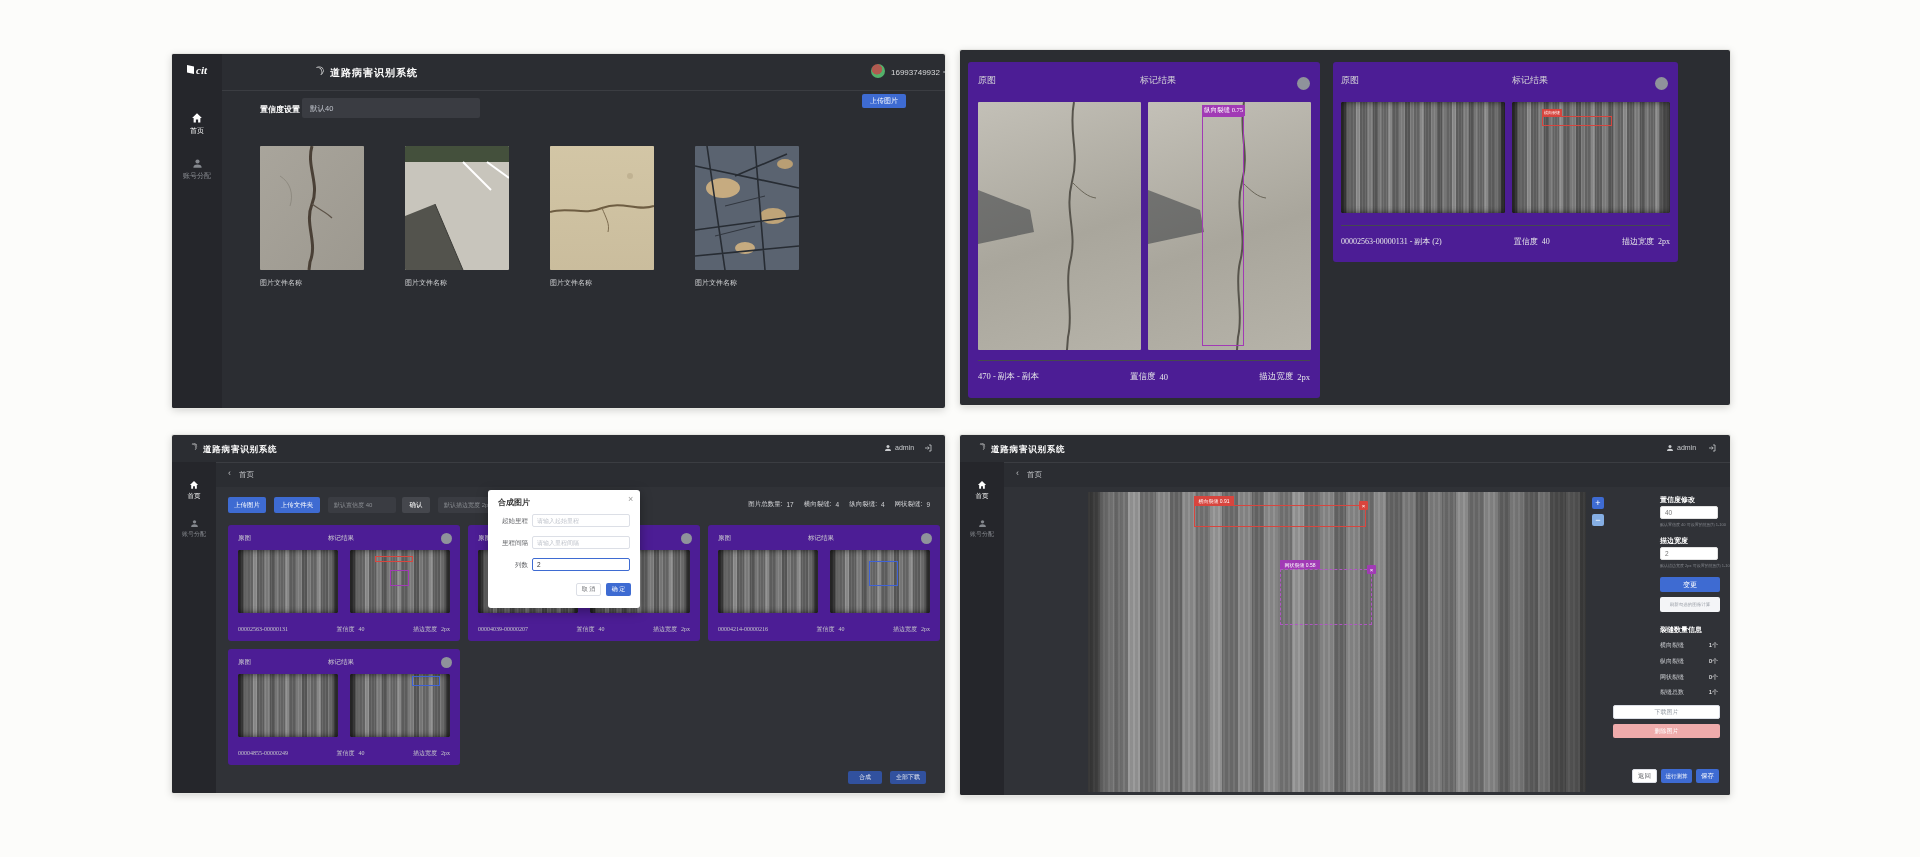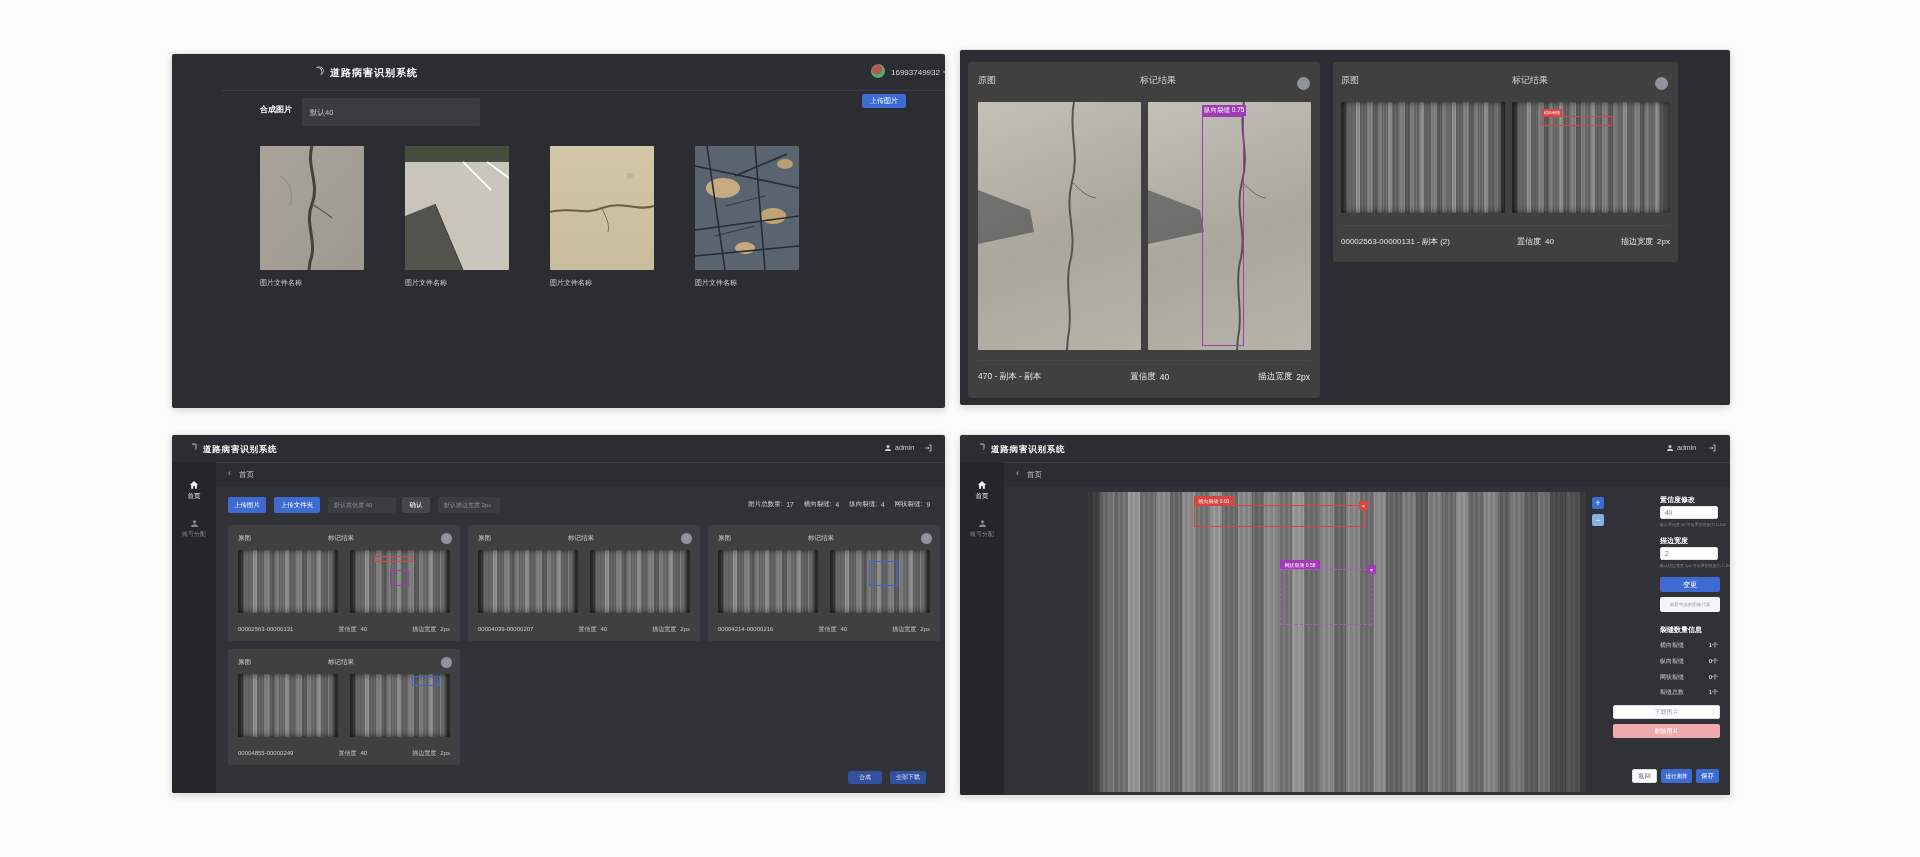--- a/index.html
+++ b/index.html
@@ -18,21 +18,21 @@
   .btn{position:absolute;display:flex;align-items:center;justify-content:center;border-radius:2px;
     cursor:pointer;white-space:nowrap;box-sizing:border-box;}
   .b-blue{background:#3e6bd2;color:#fff;}
   .b-navy{background:#31519e;color:#dfe4ef;}
   .b-gray{background:#45474d;color:#fff;}
   .b-white{background:#fff;border:1px solid #dcdfe6;color:#8a8f98;}
   .b-pink{background:#efabab;color:#fff;}
   .b-ghost{background:#f4f5f7;color:#9ba0a8;}
   .din{position:absolute;background:#3a3c42;border-radius:2px;color:#8d9095;display:flex;
     align-items:center;padding:0 6px;box-sizing:border-box;}
-  .card{position:absolute;background:#404040;border-radius:3px;}
+  .card{position:absolute;background:#4c1d95;border-radius:3px;font-family:Liberation Serif, serif;}
   .divider{position:absolute;background:#46484e;height:1px;}
   .row-split{position:absolute;display:flex;justify-content:space-between;align-items:center;}
   .pair{display:flex;gap:4px;align-items:center;white-space:nowrap;}
   .scan{position:absolute;border-radius:1px;background-image:
     repeating-linear-gradient(90deg,rgba(255,255,255,.06) 0 1px,rgba(0,0,0,.05) 1px 3px),
     repeating-linear-gradient(90deg,#585858 0 5px,#7b7b7b 5px 9px,#686868 9px 15px,#8e8e8e 15px 19px,#616161 19px 26px,#7f7f7f 26px 32px);
     box-shadow:inset 7px 0 8px -3px rgba(0,0,0,.78),inset -7px 0 8px -3px rgba(0,0,0,.72);}
   .scan-lg{position:absolute;background-image:
     linear-gradient(90deg,rgba(0,0,0,.5) 0%,rgba(0,0,0,0) 7%,rgba(0,0,0,0) 48%,rgba(0,0,0,.12) 68%,rgba(0,0,0,0) 80%,rgba(0,0,0,.45) 100%),
     repeating-linear-gradient(90deg,rgba(255,255,255,.05) 0 2px,rgba(0,0,0,.06) 2px 5px),
@@ -57,34 +57,52 @@
   .modal{position:absolute;background:#fff;border-radius:3px;box-shadow:0 3px 12px rgba(0,0,0,.35);}
   .hdrline{position:absolute;border-bottom:1px solid rgba(255,255,255,.08);}
   svg.ic{display:block;}
 </style>
 </head>
 <body>
 
 <div class="stage">
 
   <div class="panel" style="left:172px;top:54px;width:773px;height:354px;">
+    <div class="sb" style="left:0;top:0;width:50px;height:354px;">
+      <div class="abs" style="left:0;top:10px;width:50px;text-align:center;font-size:11px;">
+        <span class="logo-flag"></span><span class="logo-cit">cit</span>
+      </div>
+      <div class="sbi" style="top:58px;font-size:7px;">
+        <svg class="ic" width="12" height="12" viewBox="0 0 16 16" fill="currentColor">
+            <path d="M8 1.5 14.5 8H12.5V14H9.5V10H6.5V14H3.5V8H1.5Z"></path>
+          </svg>
+        <span>首页</span>
+      </div>
+      <div class="sbi dim" style="top:104px;font-size:7px;">
+        <svg class="ic" width="11" height="11" viewBox="0 0 16 16" fill="currentColor">
+            <circle cx="8" cy="5" r="3"></circle>
+            <path d="M2 14a6 4.5 0 0 1 12 0z"></path>
+          </svg>
+        <span>账号分配</span>
+      </div>
+    </div>
     <div class="hdrline" style="left:50px;top:0;width:723px;height:36px;">
       <div class="moon" style="left:92px;top:10px;font-size:12px;">☽</div>
       <div class="lbl" style="left:108px;top:12px;font-size:10px;font-weight:bold;letter-spacing:1px;">道路病害识别系统</div>
       <div class="avatar" style="left:649px;top:10px;width:14px;height:14px;"></div>
       <div class="txt" style="left:669px;top:14px;font-size:8px;color:#d8d9db;">16993749932</div>
       <div class="abs" style="left:720px;top:13px;color:#cfd1d4;">
         <svg class="ic" width="10" height="10" viewBox="0 0 16 16" fill="none" stroke="currentColor" stroke-width="1.6">
             <path d="M10 2H14V14H10"></path>
             <path d="M2 8H10M7.5 5 10.5 8 7.5 11"></path>
           </svg>
       </div>
     </div>
-    <div class="lbl" style="left:88px;top:50px;font-size:8px;font-weight:bold;">合成图片</div>
-    <input class="fld dark abs" style="left: 130px; top: 44px; width: 178px; height: 28px; font-size: 7.5px; padding: 0px 8px;" placeholder="默认40">
+    <div class="lbl" style="left:88px;top:50px;font-size:8px;font-weight:bold;">置信度设置</div>
+    <input class="fld dark abs" style="left: 130px; top: 44px; width: 178px; height: 20px; font-size: 7.5px; padding: 0px 8px;" placeholder="默认40">
     <div class="btn b-blue" style="left:690px;top:40px;width:44px;height:14px;font-size:7px;">上传图片</div>
 
     <div class="photo" style="left:88px;top:92px;width:104px;height:124px;">
       <svg viewBox="0 0 104 124" preserveAspectRatio="none">
         <rect width="104" height="124" fill="#a29e95"></rect>
         <rect width="104" height="124" fill="url(#n1)" opacity=".25"></rect>
         <defs>
             <linearGradient id="n1" x1="0" y1="0" x2="1" y2="1">
               <stop offset="0" stop-color="#bdb9af"></stop>
               <stop offset="1" stop-color="#8d897f"></stop>
@@ -338,20 +356,32 @@
             <span>置信度</span>
             <span>40</span>
           </span>
         <span class="pair">
             <span>描边宽度</span>
             <span>2px</span>
           </span>
       </div>
     </div>
 
+    <div class="modal" style="left:316px;top:55px;width:152px;height:118px;">
+      <div class="txt" style="left:10px;top:7px;font-size:8px;color:#333;font-weight:bold;">合成图片</div>
+      <div class="txt" style="left:140px;top:4px;font-size:9px;color:#9a9a9a;">×</div>
+      <div class="txt" style="left:4px;top:27px;width:36px;text-align:right;font-size:6.5px;color:#606266;">起始里程</div>
+      <input class="fld abs" style="left: 44px; top: 24px; width: 98px; height: 13px; font-size: 6px;" placeholder="请输入起始里程">
+      <div class="txt" style="left:4px;top:49px;width:36px;text-align:right;font-size:6.5px;color:#606266;">里程间隔</div>
+      <input class="fld abs" style="left: 44px; top: 46px; width: 98px; height: 13px; font-size: 6px;" placeholder="请输入里程间隔">
+      <div class="txt" style="left:4px;top:71px;width:36px;text-align:right;font-size:6.5px;color:#606266;">列数</div>
+      <input class="fld abs" style="left: 44px; top: 68px; width: 98px; height: 13px; font-size: 6.5px; border-color: rgb(62, 107, 210);" value="2">
+      <div class="btn b-white" style="left:88px;top:93px;width:25px;height:13px;font-size:6px;color:#606266;">取 消</div>
+      <div class="btn b-blue" style="left:118px;top:93px;width:25px;height:13px;font-size:6px;">确 定</div>
+    </div>
 
     <div class="btn b-navy" style="left:676px;top:336px;width:34px;height:13px;font-size:6px;">合成</div>
     <div class="btn b-navy" style="left:718px;top:336px;width:36px;height:13px;font-size:6px;">全部下载</div>
   </div>
 
   <div class="panel" style="left:960px;top:435px;width:770px;height:360px;">
     <div class="hdrline" style="left:0;top:0;width:770px;height:27px;">
       <div class="moon" style="left:18px;top:7px;font-size:9px;">☽</div>
       <div class="lbl" style="left:31px;top:9px;font-size:8.5px;font-weight:bold;letter-spacing:.8px;">道路病害识别系统</div>
       <div class="abs" style="left:706px;top:9px;color:#c9cbce;">

